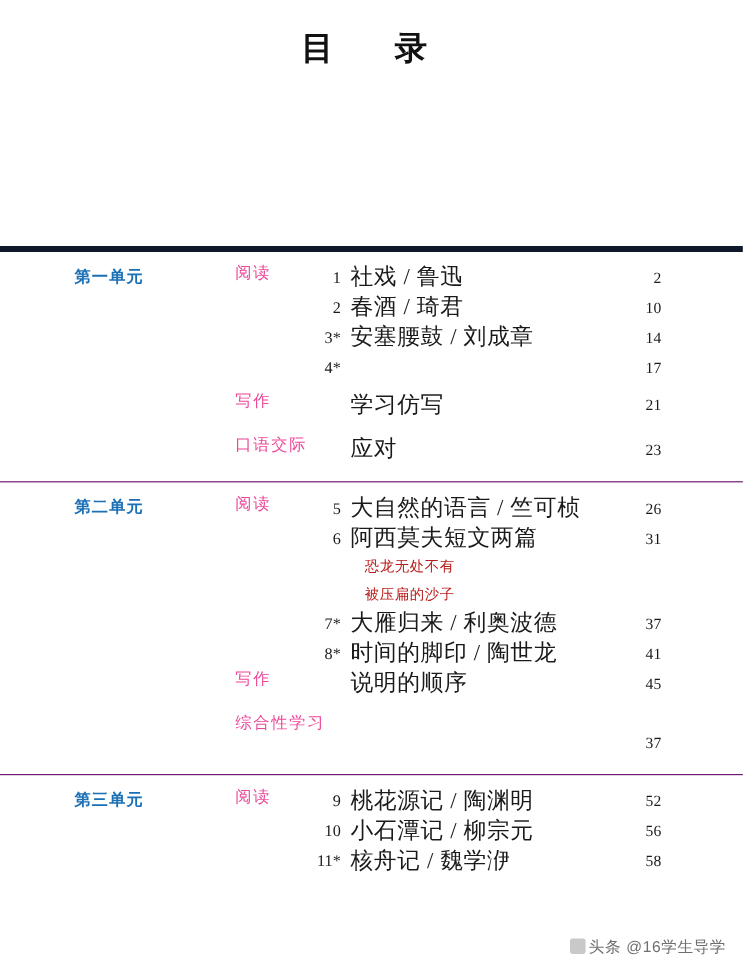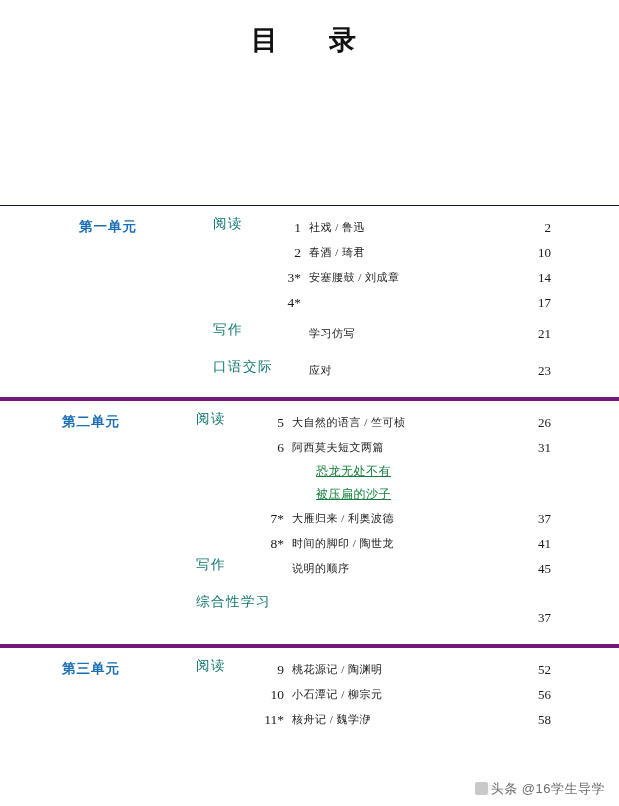--- a/index.html
+++ b/index.html
@@ -32,24 +32,24 @@
     font-family: "Liberation Serif", "DejaVu Serif", serif;
   }
   .toc {
     position: absolute;
     top: 205px;
     left: 0;
     width: 619px;
   }
   .unit {
     position: relative;
-    border-top: 4px solid #701a75;
+    border-top: 1px solid #701a75;
     padding: 0;
   }
-  .unit:first-child { border-top: 1px solid #0f172a; padding-left: 17px; }
+  .unit:first-child { border-top: 5px solid #0f172a; }
   .unit-inner {
     position: relative;
     padding: 9px 0 8px 0;
     min-height: 20px;
   }
   .unit-label {
     position: absolute;
     left: 62px;
     top: 12px;
     color: #1b6fb5;
@@ -62,21 +62,21 @@
     position: relative;
     min-height: 22px;
   }
   .group-label {
     position: absolute;
     left: 196px;
     top: 0;
     font-size: 13.5px;
     letter-spacing: 1.5px;
     white-space: nowrap;
-    color: #0f766e;
+    color: #ec4899;
   }
   .rows {
     margin: 0;
     padding: 0;
   }
   .row {
     position: relative;
     height: 25px;
     line-height: 25px;
   }
@@ -84,42 +84,41 @@
     position: absolute;
     width: 40px;
     text-align: right;
     left: 244px;
     font-size: 13.5px;
     color: #1a1a1a;
   }
   .row .text {
     position: absolute;
     left: 292px;
-    font-size: 11px;
+    font-size: 19px;
     letter-spacing: 0.5px;
     white-space: nowrap;
     color: #1a1a1a;
   }
   .row .page-no {
     position: absolute;
     right: 68px;
     width: 30px;
     text-align: right;
     font-size: 13px;
     color: #1a1a1a;
   }
   .row.sub {
     height: 23px;
     line-height: 23px;
   }
   .row.sub .text {
-    left: 316px;
+    left: 304px;
     font-size: 12px;
-    color: #15803d;
-    text-decoration: underline;
+    color: #b91c1c;
   }
   .row.writing {
     height: 25px;
     line-height: 25px;
   }
   .row.compose-sub .text {
     left: 282px;
   }
   .spacer-sm { height: 6px; }
   .spacer-md { height: 12px; }

